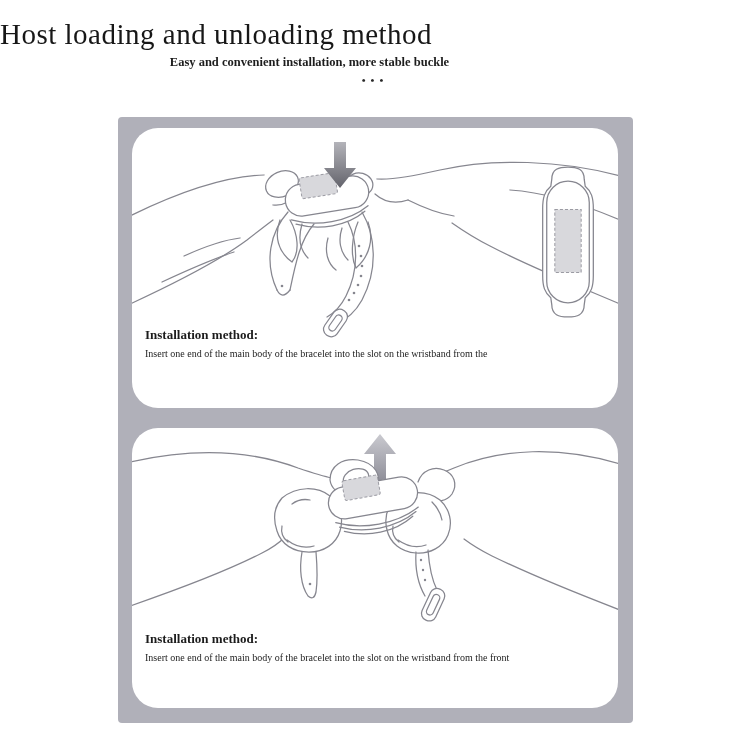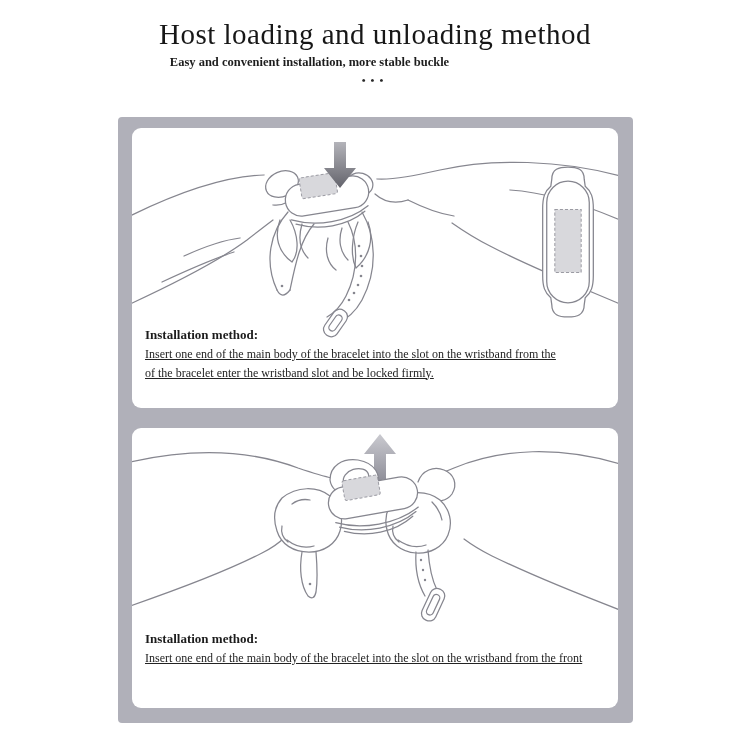--- a/index.html
+++ b/index.html
@@ -2,49 +2,49 @@
 <html><head>
 <meta charset="utf-8">
 <style>
   html,body{margin:0;padding:0;background:#ffffff;}
   .page{
     position:relative;width:750px;height:750px;background:#ffffff;
     font-family:"Liberation Serif", serif;color:#1b1b1b;overflow:hidden;
   }
   
   .title{
-    position:absolute;top:18px;left:0;width:750px;text-align:center;
+    position:absolute;top:18px;left:0;width:750px;
     font-size:29px;font-weight:400;letter-spacing:.5px;margin:0;color:#171717;
   }
   .subtitle{
     position:absolute;top:55px;left:0;width:619px;text-align:center;
     font-size:12.5px;font-weight:700;color:#1d1d1d;
   }
   .dots{
     position:absolute;top:74px;left:0;width:750px;text-align:center;
     font-size:11px;font-weight:700;letter-spacing:5px;color:#2a2a2a;
   }
   
   .panel{
     position:absolute;left:118px;top:117px;width:515px;height:606px;
     background:#b0b0b9;border-radius:4px;
   }
   .card{
     position:absolute;left:14px;width:486px;height:280px;
-    background:#ffffff;border-radius:9px;
+    background:#ffffff;border-radius:26px;
   }
   .card-1{top:11px;}
   .card-2{top:311px;}
   .illus{position:absolute;left:0;top:0;}
   .band-mini{position:absolute;left:405px;top:36px;}
   .text-block{position:absolute;left:13px;width:466px;}
   .card-1 .text-block{top:197px;}
   .card-2 .text-block{top:201px;}
   .heading{font-size:13px;font-weight:700;line-height:20px;color:#1c1c1c;}
-  .line{font-size:12px;line-height:18.5px;white-space:nowrap;color:#232323;text-decoration:underline;}
+  .line{font-size:10px;line-height:18.5px;white-space:nowrap;color:#232323;}
   svg .ln{fill:none;stroke:#86868f;stroke-width:1.25;stroke-linecap:round;stroke-linejoin:round;}
   svg .lnf{fill:#ffffff;stroke:#86868f;stroke-width:1.25;stroke-linecap:round;stroke-linejoin:round;}
   svg .screen{fill:#d8d8dc;stroke:#9b9ba3;stroke-width:1;stroke-dasharray:3 2;}
   svg .hole{fill:#86868f;stroke:none;}
 </style>
 </head>
 <body>
 
 <div class="page">
 
@@ -123,21 +123,20 @@
 
       <svg class="band-mini" width="62" height="156" viewBox="0 0 60 154">
         <path class="lnf" d="M 30,3 C 39,3 46,5 46,15 L 47,22 C 53,27 55,33 55,44 L 55,110 C 55,121 53,127 47,132 L 46,139 C 46,149 39,151 30,151 C 21,151 14,149 14,139 L 13,132 C 7,127 5,121 5,110 L 5,44 C 5,33 7,27 13,22 L 14,15 C 14,5 21,3 30,3 Z"></path>
         <rect class="ln" x="9" y="17" width="42" height="120" rx="21"></rect>
         <rect class="screen" x="17" y="45" width="26" height="62"></rect>
       </svg>
 
       <div class="text-block">
         <div class="heading">Installation method:</div>
         <div class="line">Insert one end of the main body of the bracelet into the slot on the wristband from the</div>
-        <div class="line">of the bracelet enter the wristband slot and be locked firmly.</div>
       </div>
     </article>
 
     <article class="card card-2">
       <svg class="illus" width="486" height="205" viewBox="0 0 486 205">
         <defs>
           <linearGradient id="gup" x1="0" y1="0" x2="0" y2="1">
             <stop offset="0" stop-color="#cacad0"></stop>
               <stop offset="1" stop-color="#90909a"></stop>
           </linearGradient>

